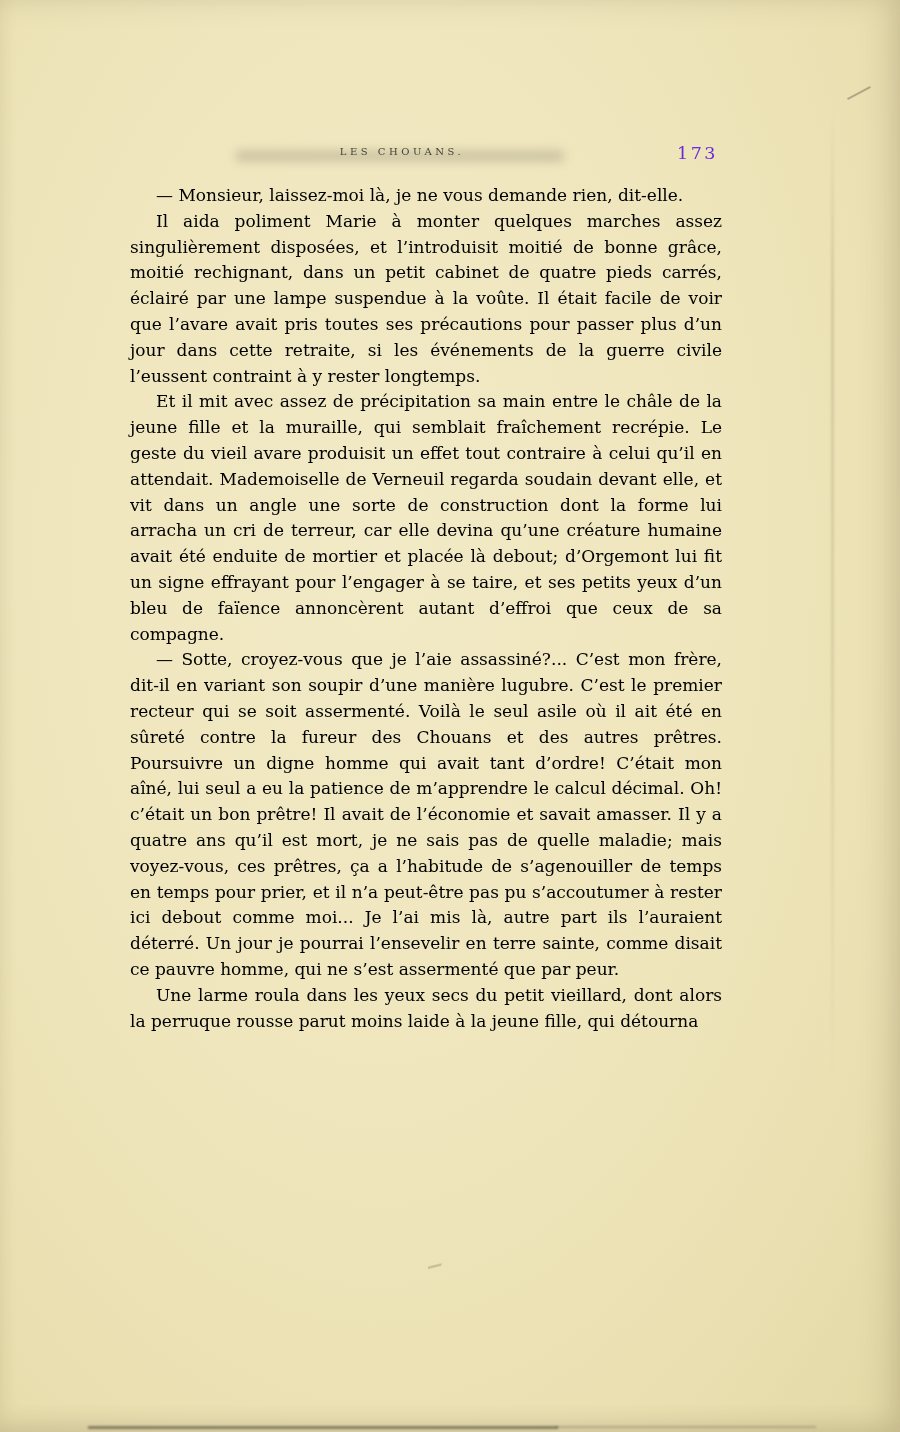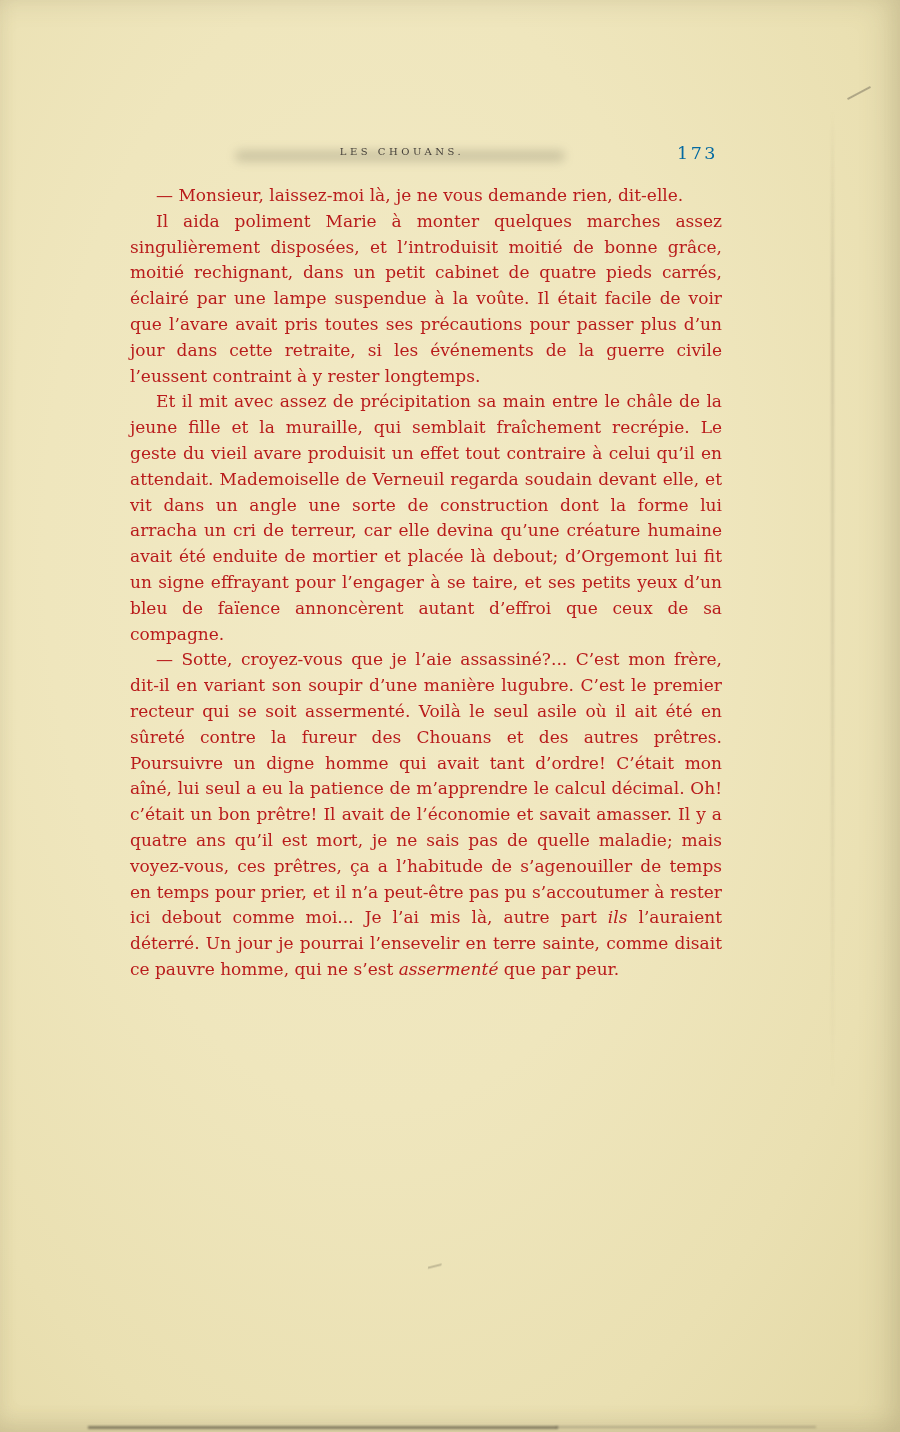--- a/index.html
+++ b/index.html
@@ -88,42 +88,41 @@
     font-size: 10px;
     letter-spacing: 3.5px;
     color: #46413a;
   }
   .page-number {
     position: absolute;
     right: 4px;
     top: -3px;
     font-size: 17.5px;
     letter-spacing: 2.5px;
-    color: #0369a1;
+    color: #6d28d9;
   }
 
   .text-block {
     position: absolute;
     top: 183px;
     left: 130px;
     width: 592px;
     font-size: 17px;
     line-height: 25.8px;
-    color: #b91c1c;
+    color: #000000;
     text-align: justify;
     hyphens: auto;
     -webkit-hyphens: auto;
   }
   .text-block p {
     margin: 0;
     padding: 0;
     text-indent: 26px;
   }
   .italic {
-    font-style: italic;
   }
 </style>
 </head>
 <body>
 
 <div class="paper"></div>
 <div class="smudge-top"></div>
 <div class="corner-mark"></div>
 <div class="crease-right"></div>
 <div class="tick-mark"></div>
@@ -133,13 +132,14 @@
 <div class="page-header">
   <span class="running-title">LES CHOUANS.</span>
   <span class="page-number">173</span>
 </div>
 
 <div class="text-block">
   <p>— Monsieur, laissez-moi là, je ne vous demande rien, dit-elle.</p>
   <p>Il aida poliment Marie à monter quelques marches assez singulièrement disposées, et l’introduisit moitié de bonne grâce, moitié rechignant, dans un petit cabinet de quatre pieds carrés, éclairé par une lampe suspendue à la voûte. Il était facile de voir que l’avare avait pris toutes ses précautions pour passer plus d’un jour dans cette retraite, si les événements de la guerre civile l’eussent contraint à y rester longtemps.</p>
   <p>Et il mit avec assez de précipitation sa main entre le châle de la jeune fille et la muraille, qui semblait fraîchement recrépie. Le geste du vieil avare produisit un effet tout contraire à celui qu’il en attendait. Mademoiselle de Verneuil regarda soudain devant elle, et vit dans un angle une sorte de construction dont la forme lui arracha un cri de terreur, car elle devina qu’une créature humaine avait été enduite de mortier et placée là debout; d’Orgemont lui fit un signe effrayant pour l’engager à se taire, et ses petits yeux d’un bleu de faïence annoncèrent autant d’effroi que ceux de sa compagne.</p>
   <p><span>— Sotte, croyez-vous que je l’aie assassiné?... C’est mon frère, dit-il en variant son soupir d’une manière lugubre. C’est le premier recteur qui se soit assermenté. Voilà le seul asile où il ait été en sûreté contre la fureur des Chouans et des autres prêtres. Poursuivre un digne homme qui avait tant d’ordre! C’était mon aîné, lui seul a eu la patience de m’apprendre le calcul décimal. Oh! c’était un bon prêtre! Il avait de l’économie et savait amasser. Il y a quatre ans qu’il est mort, je ne sais pas de quelle maladie; mais voyez-vous, ces prêtres, ça a l’habitude de s’agenouiller de temps en temps pour prier, et il n’a peut-être pas pu s’accoutumer à rester ici debout comme moi... Je l’ai mis là, autre part </span><span class="italic">ils</span><span> l’auraient déterré. Un jour je pourrai l’ensevelir en terre sainte, comme disait ce pauvre homme, qui ne s’est </span><span class="italic">assermenté</span><span> que par peur.</span></p>
+  <p>Une larme roula dans les yeux secs du petit vieillard, dont alors la perruque rousse parut moins laide à la jeune fille, qui détourna</p>
 </div>
 
 </body></html>

